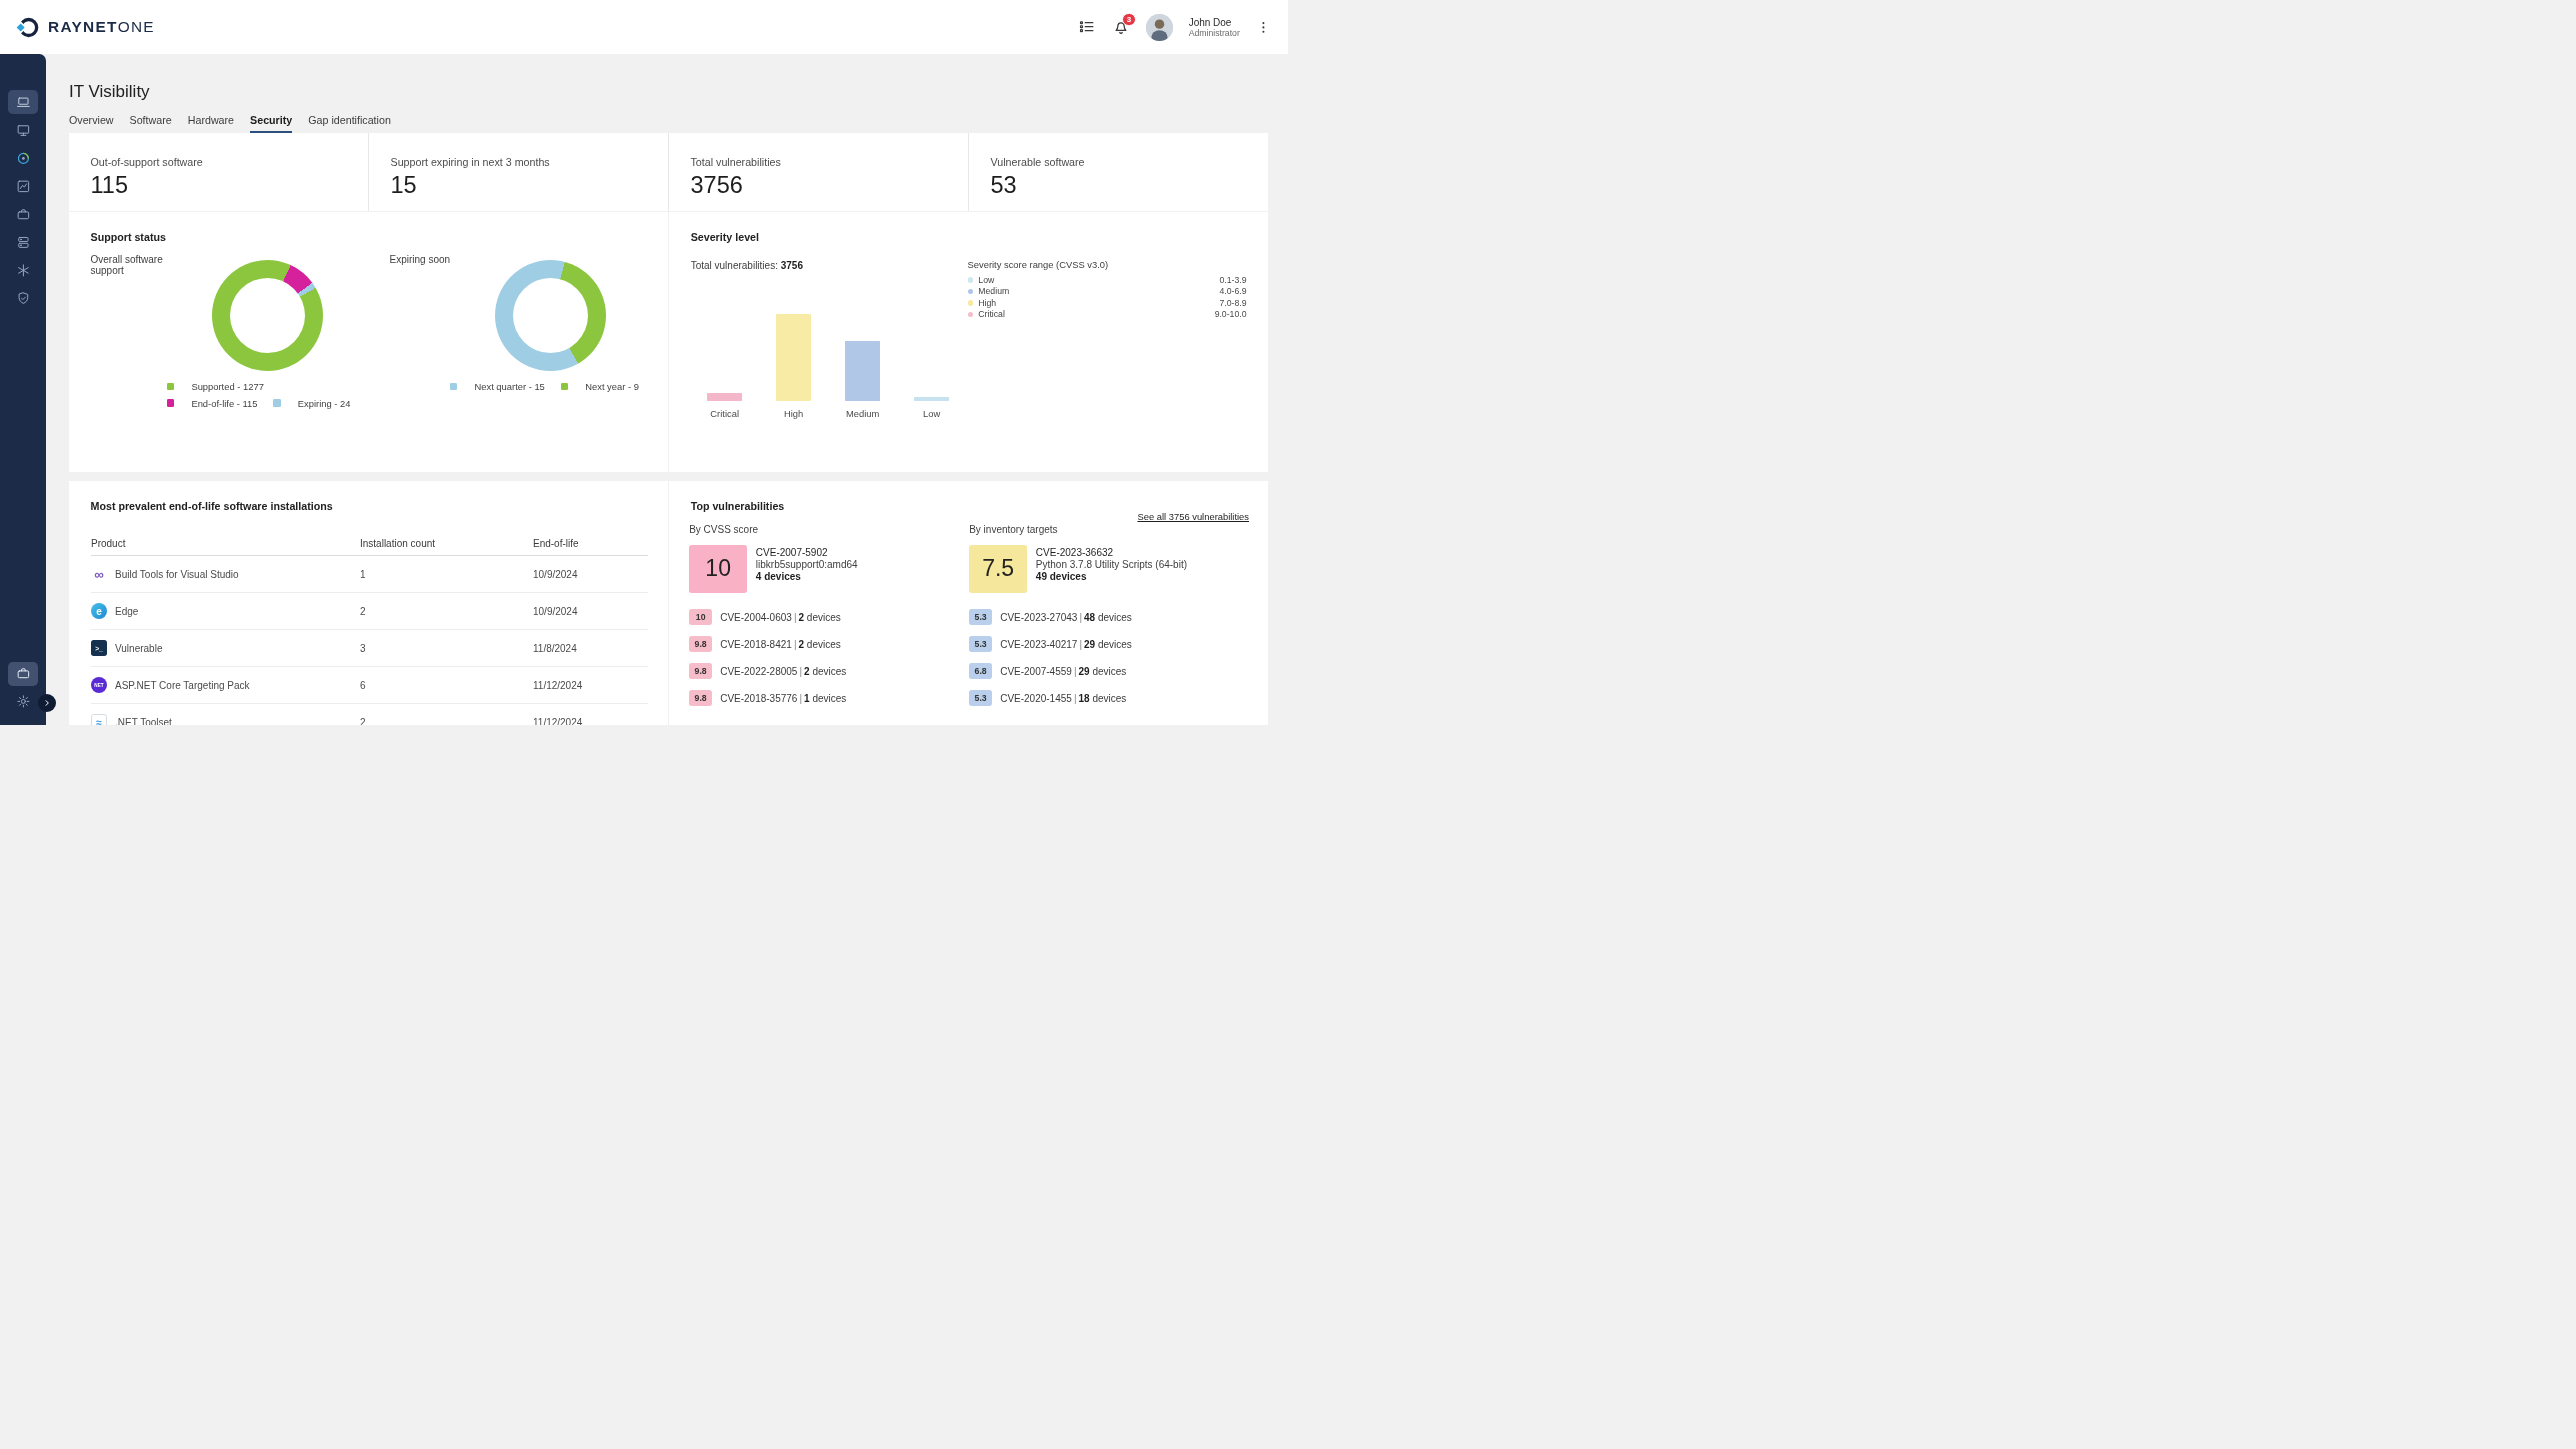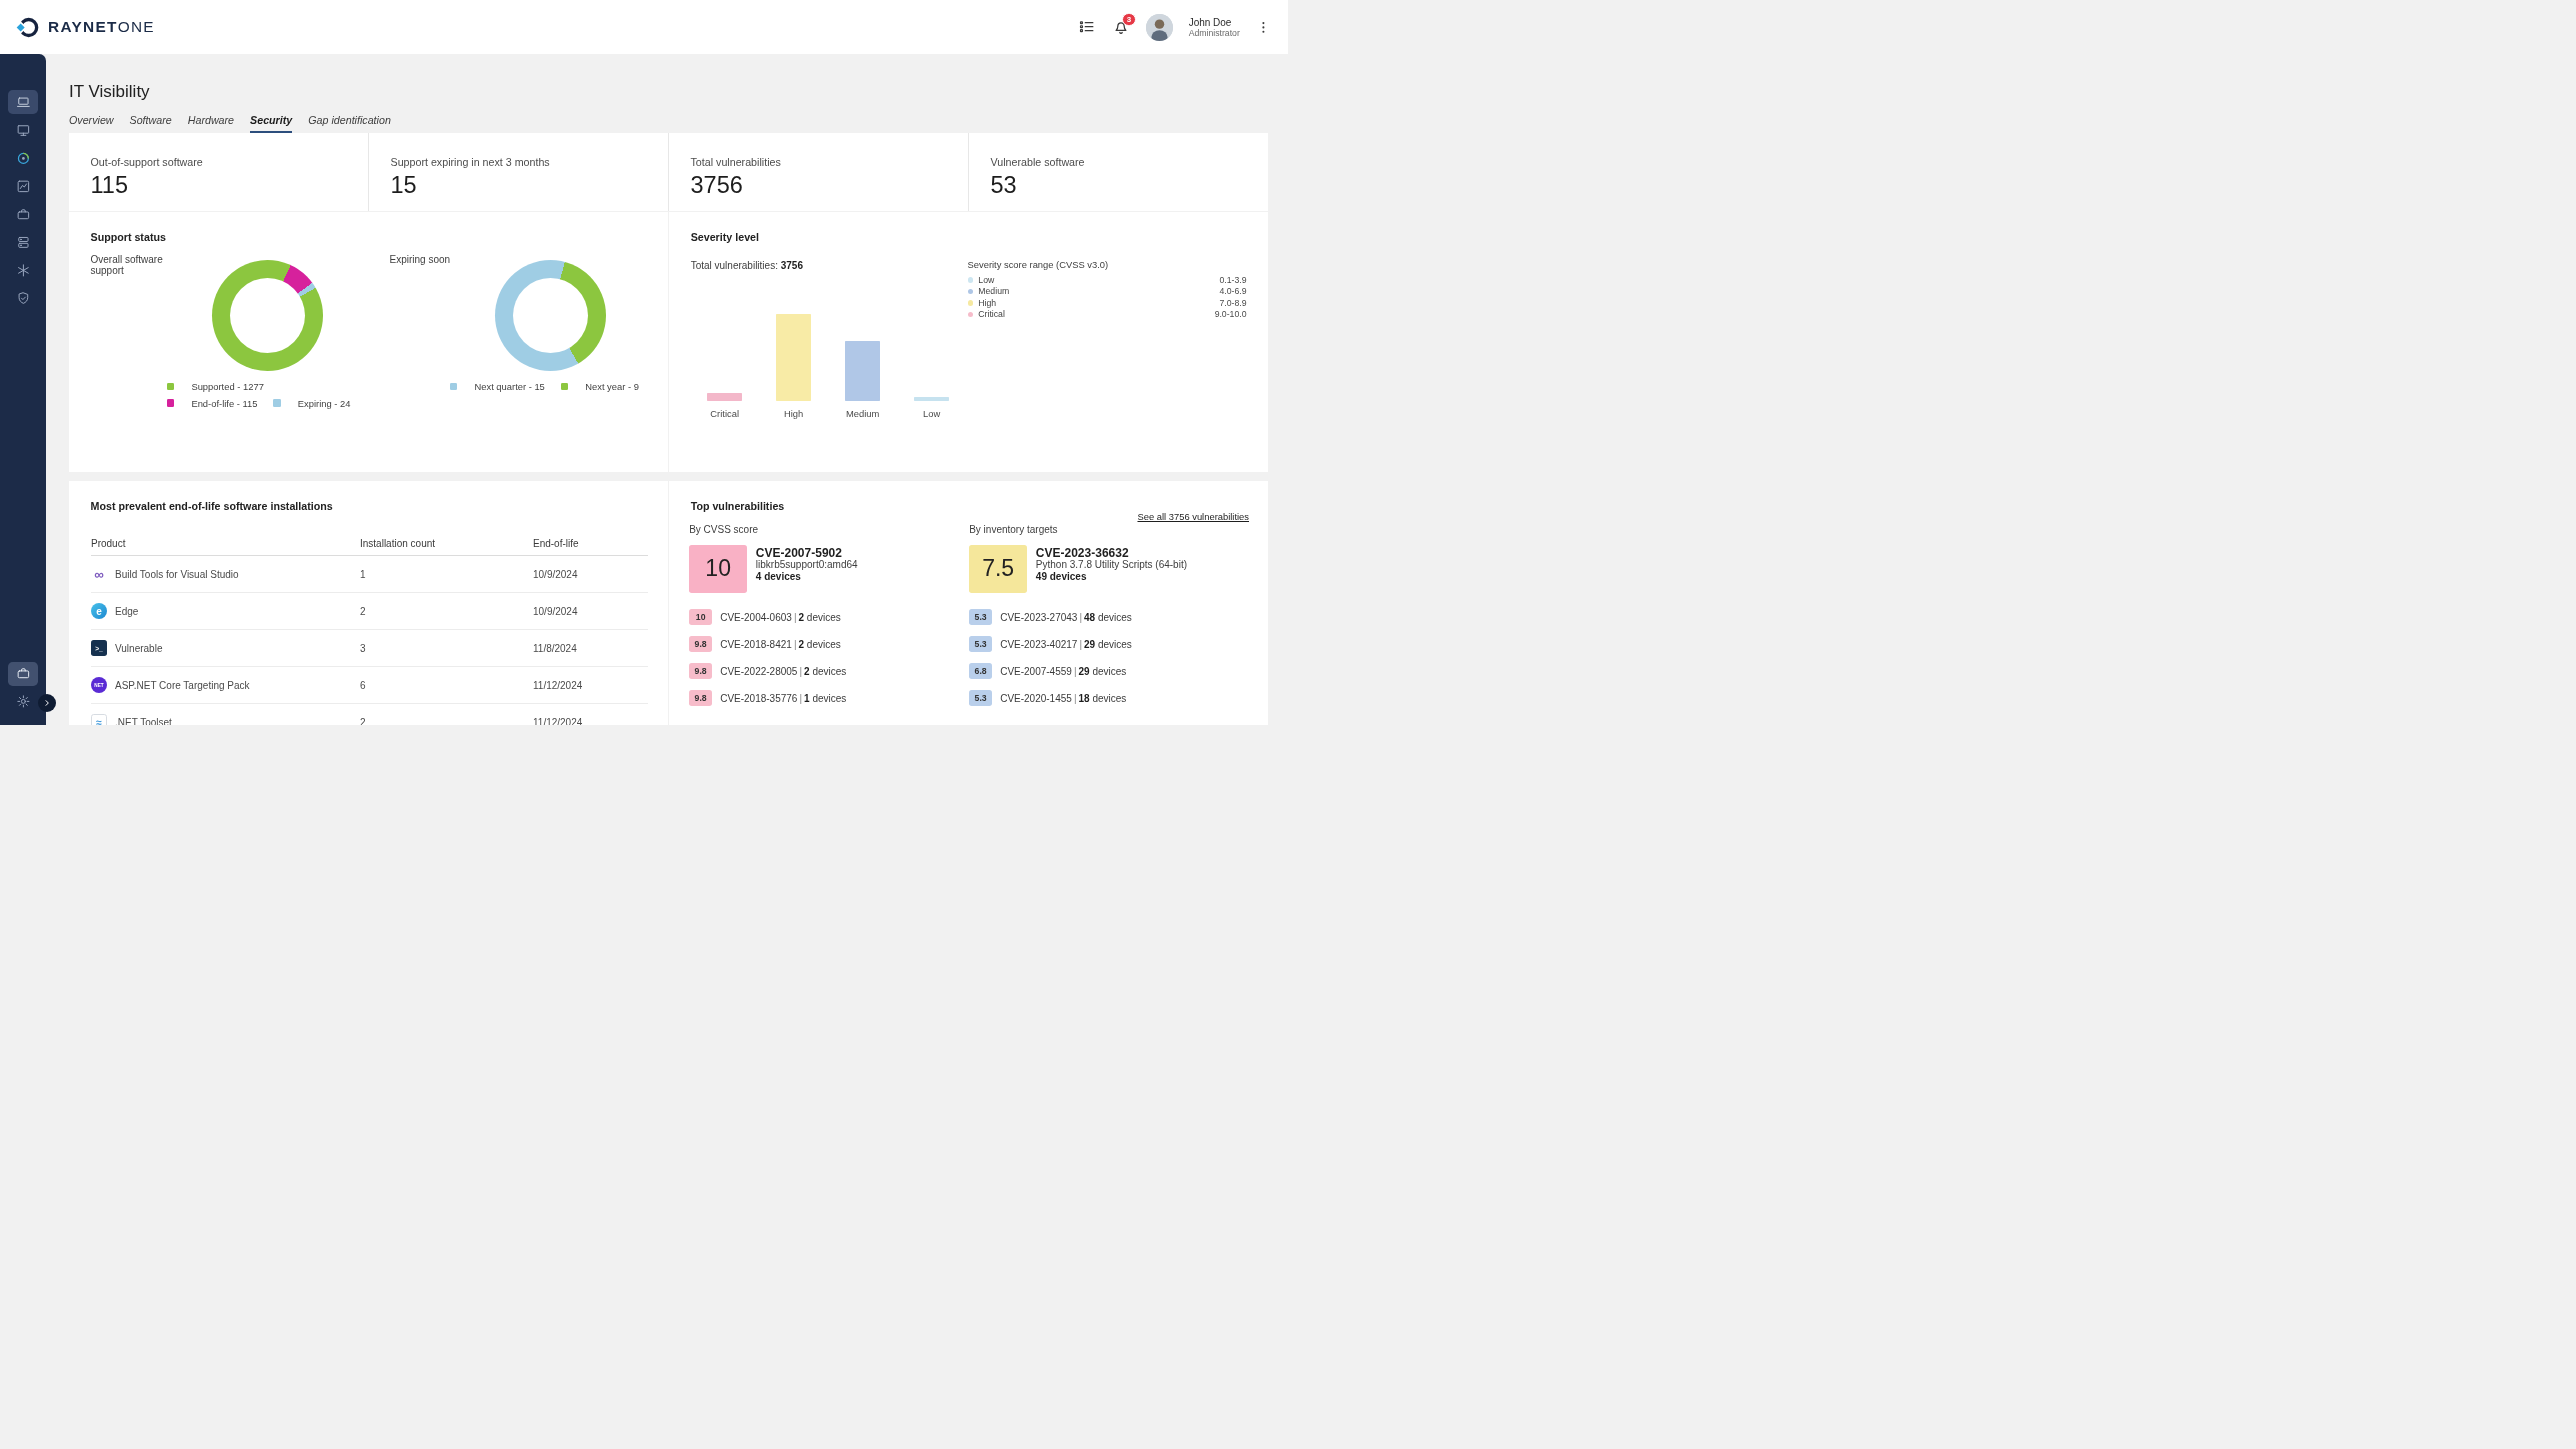--- a/index.html
+++ b/index.html
@@ -35,21 +35,21 @@
   .side-item.bottom-active .side-box { background:#42516f; }
   .expand-fab { position:fixed; left:38px; top:694px; width:18px; height:18px; border-radius:50%;
                 background:#0f1c33; color:#fff; border:none; cursor:pointer; z-index:30;
                 display:flex; align-items:center; justify-content:center; }
 
   
   main { margin-left:46px; padding:19px 20px 0 23px; }
   h1 { font-size:17px; font-weight:500; color:#222; margin-top:9.4px; line-height:20px; }
   .tabs { display:flex; gap:16px; margin-top:12px; }
   .tab { font-size:10.7px; color:#3c3c3c; cursor:pointer; text-decoration:none;
-         padding-bottom:4.7px; border-bottom:2px solid transparent;font-style:italic; }
+         padding-bottom:4.7px; border-bottom:2px solid transparent; }
   .tab.active { color:#1c1c1c; font-weight:700; border-bottom-color:#2c4e7d; }
 
   
   .kpi-strip { margin-top:0; background:#fff; height:78px; display:flex; }
   .kpi { flex:1; padding:23px 0 0 21.5px; }
   .kpi + .kpi { border-left:0.7px solid #e7e7e7; }
   .kpi-label { font-size:10.7px; color:#4c4c4c; }
   .kpi-value { font-size:23.5px; color:#1d1d1d; font-weight:500; margin-top:4px; }
 
   
@@ -104,21 +104,21 @@
   
   .see-all { position:absolute; right:19px; top:30px; font-size:9.4px; color:#1f1f1f;
              text-decoration:underline; cursor:pointer; }
   .vuln-cols { display:flex; padding-left:20px; margin-top:10.7px; }
   .vuln-col { width:280px; }
   .vuln-col .sub-label { display:block; }
   .featured { display:flex; margin-top:9.4px; }
   .score-box { width:58px; height:48px; border-radius:2.7px; display:flex; align-items:center;
                justify-content:center; font-size:23px; font-weight:500; color:#222; flex:0 0 auto; }
   .feat-info { margin-left:8.7px; padding-top:2.7px; }
-  .feat-cve { font-size:12px; font-weight:700; color:#1f1f1f; line-height:12px; }
+  .feat-cve { font-size:10px; font-weight:400; color:#1f1f1f; line-height:12px; }
   .feat-target { font-size:10px; color:#3e3e3e; line-height:12px; }
   .feat-devices { font-size:10px; font-weight:700; color:#1f1f1f; line-height:12px; }
   .vuln-list { margin-top:11.4px; }
   .vuln-row { display:flex; align-items:center; height:27px; cursor:pointer; }
   .chip { min-width:23px; height:16px; padding:0 2.7px; border-radius:2.7px; display:flex; align-items:center;
           justify-content:center; font-size:8.7px; font-weight:600; color:#333; flex:0 0 auto; }
   .vuln-text { margin-left:8px; font-size:10px; color:#3a3a3a; }
   .vuln-text b { color:#1d1d1d; }
   .sep { color:#8a8a8a; margin:0 2px; }
 

